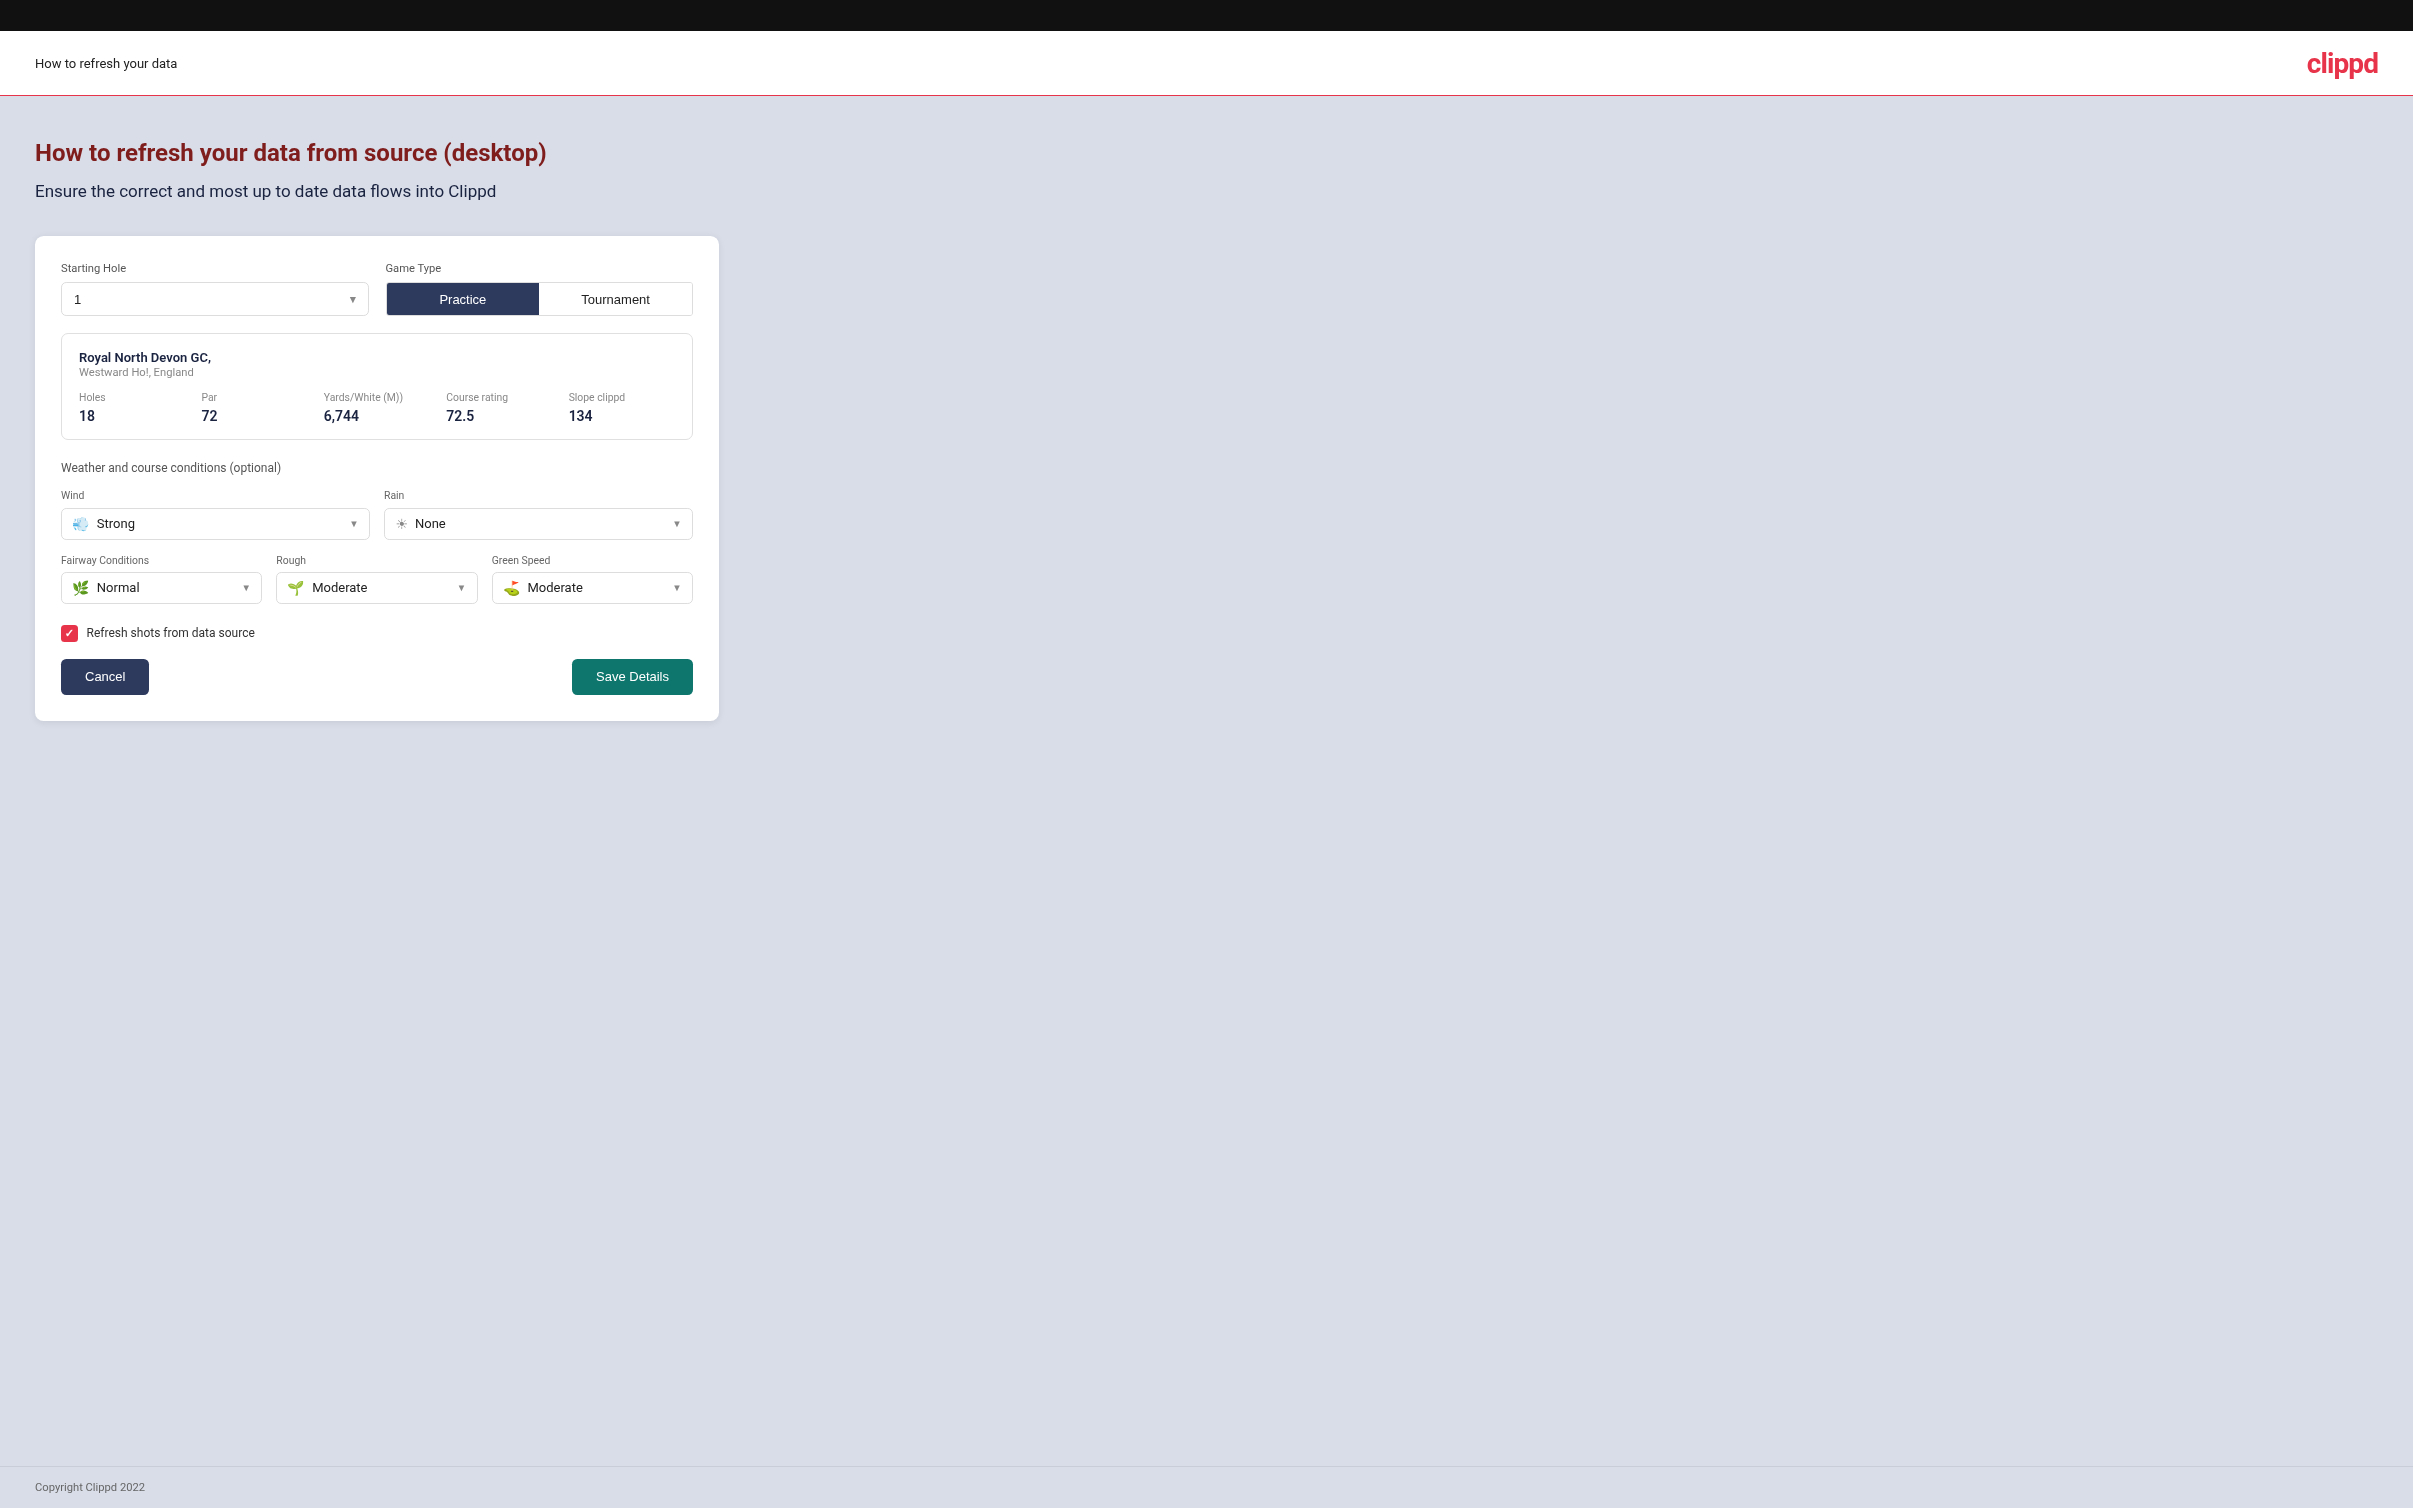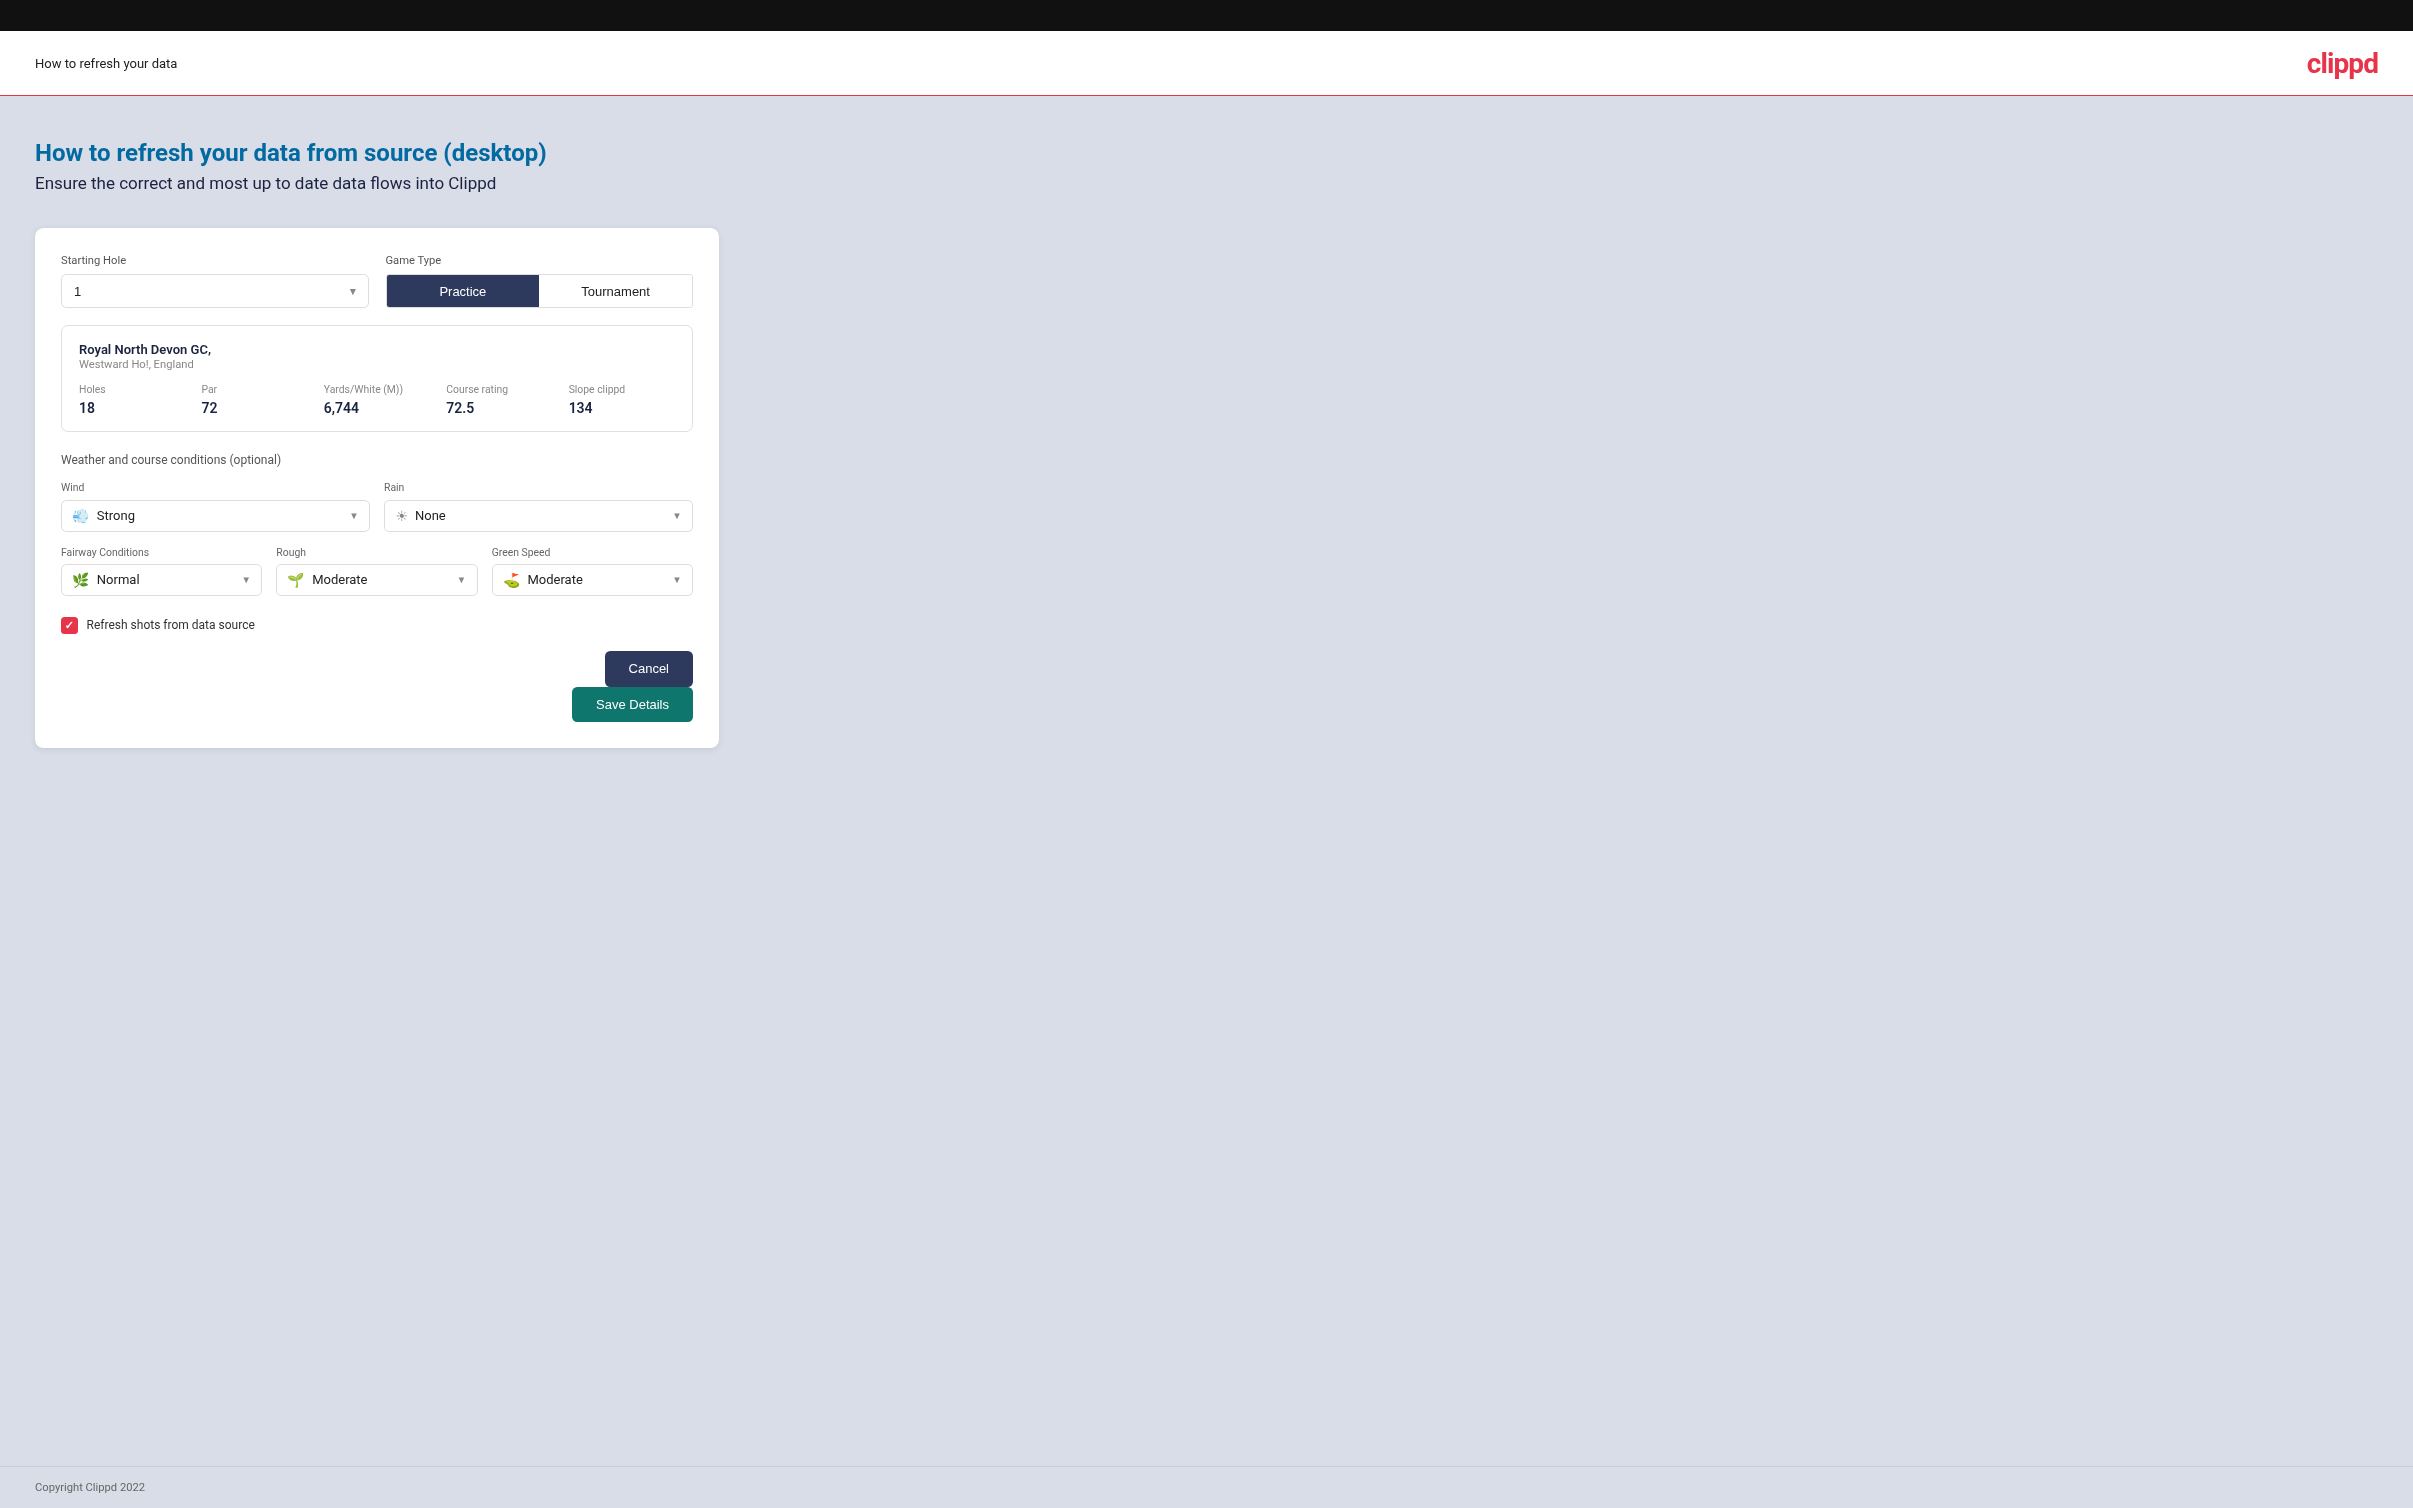--- a/index.html
+++ b/index.html
@@ -37,22 +37,22 @@
     .content-area {
       background: #d8dde8;
       flex: 1;
       padding: 43px 35px 26px 35px;
       display: flex;
       flex-direction: column;
     }
     .page-heading {
       font-size: 24px;
       font-weight: 700;
-      color: #0369a1;
-      margin-bottom: 6px;
+      color: #7f1d1d;
+      margin-bottom: 14px;
     }
     .page-subheading {
       font-size: 17px;
       color: #1a2340;
       font-weight: 400;
       margin-bottom: 35px;
     }
     .main-row {
       display: flex;
       gap: 52px;
@@ -230,22 +230,21 @@
       font-size: 11.2px;
       font-weight: 700;
     }
     .checkbox-label {
       font-size: 12px;
       color: #333;
     }
     .action-row {
       display: flex;
       justify-content: space-between;
-      align-items: flex-end;
-      flex-direction: column;
+      align-items: center;
     }
     .cancel-btn {
       background: #2d3a5e;
       color: #fff;
       border: none;
       padding: 10.4px 24px;
       border-radius: 5.2px;
       font-size: 13px;
       cursor: pointer;
     }

